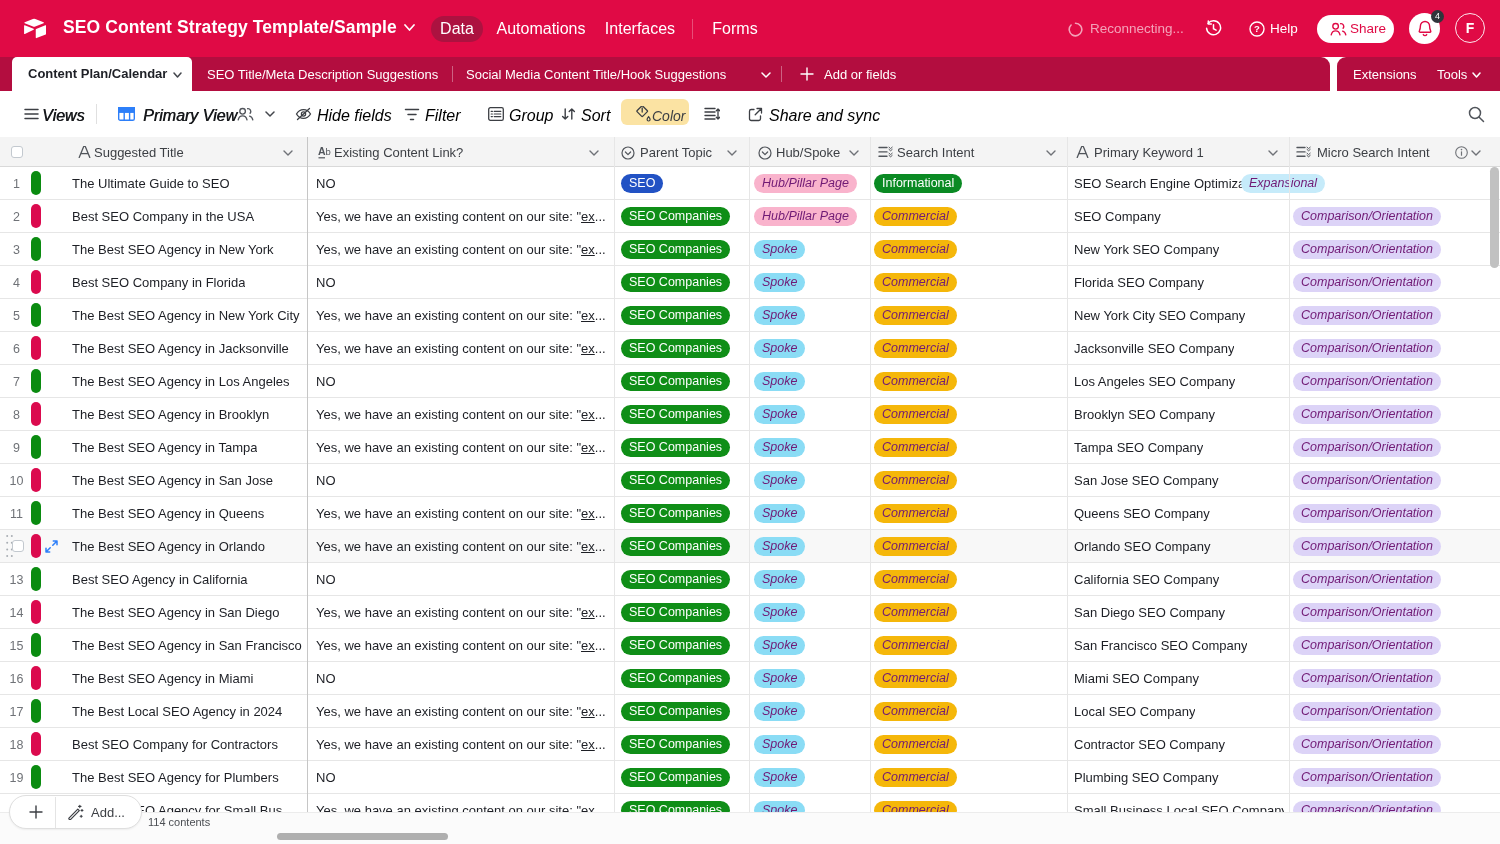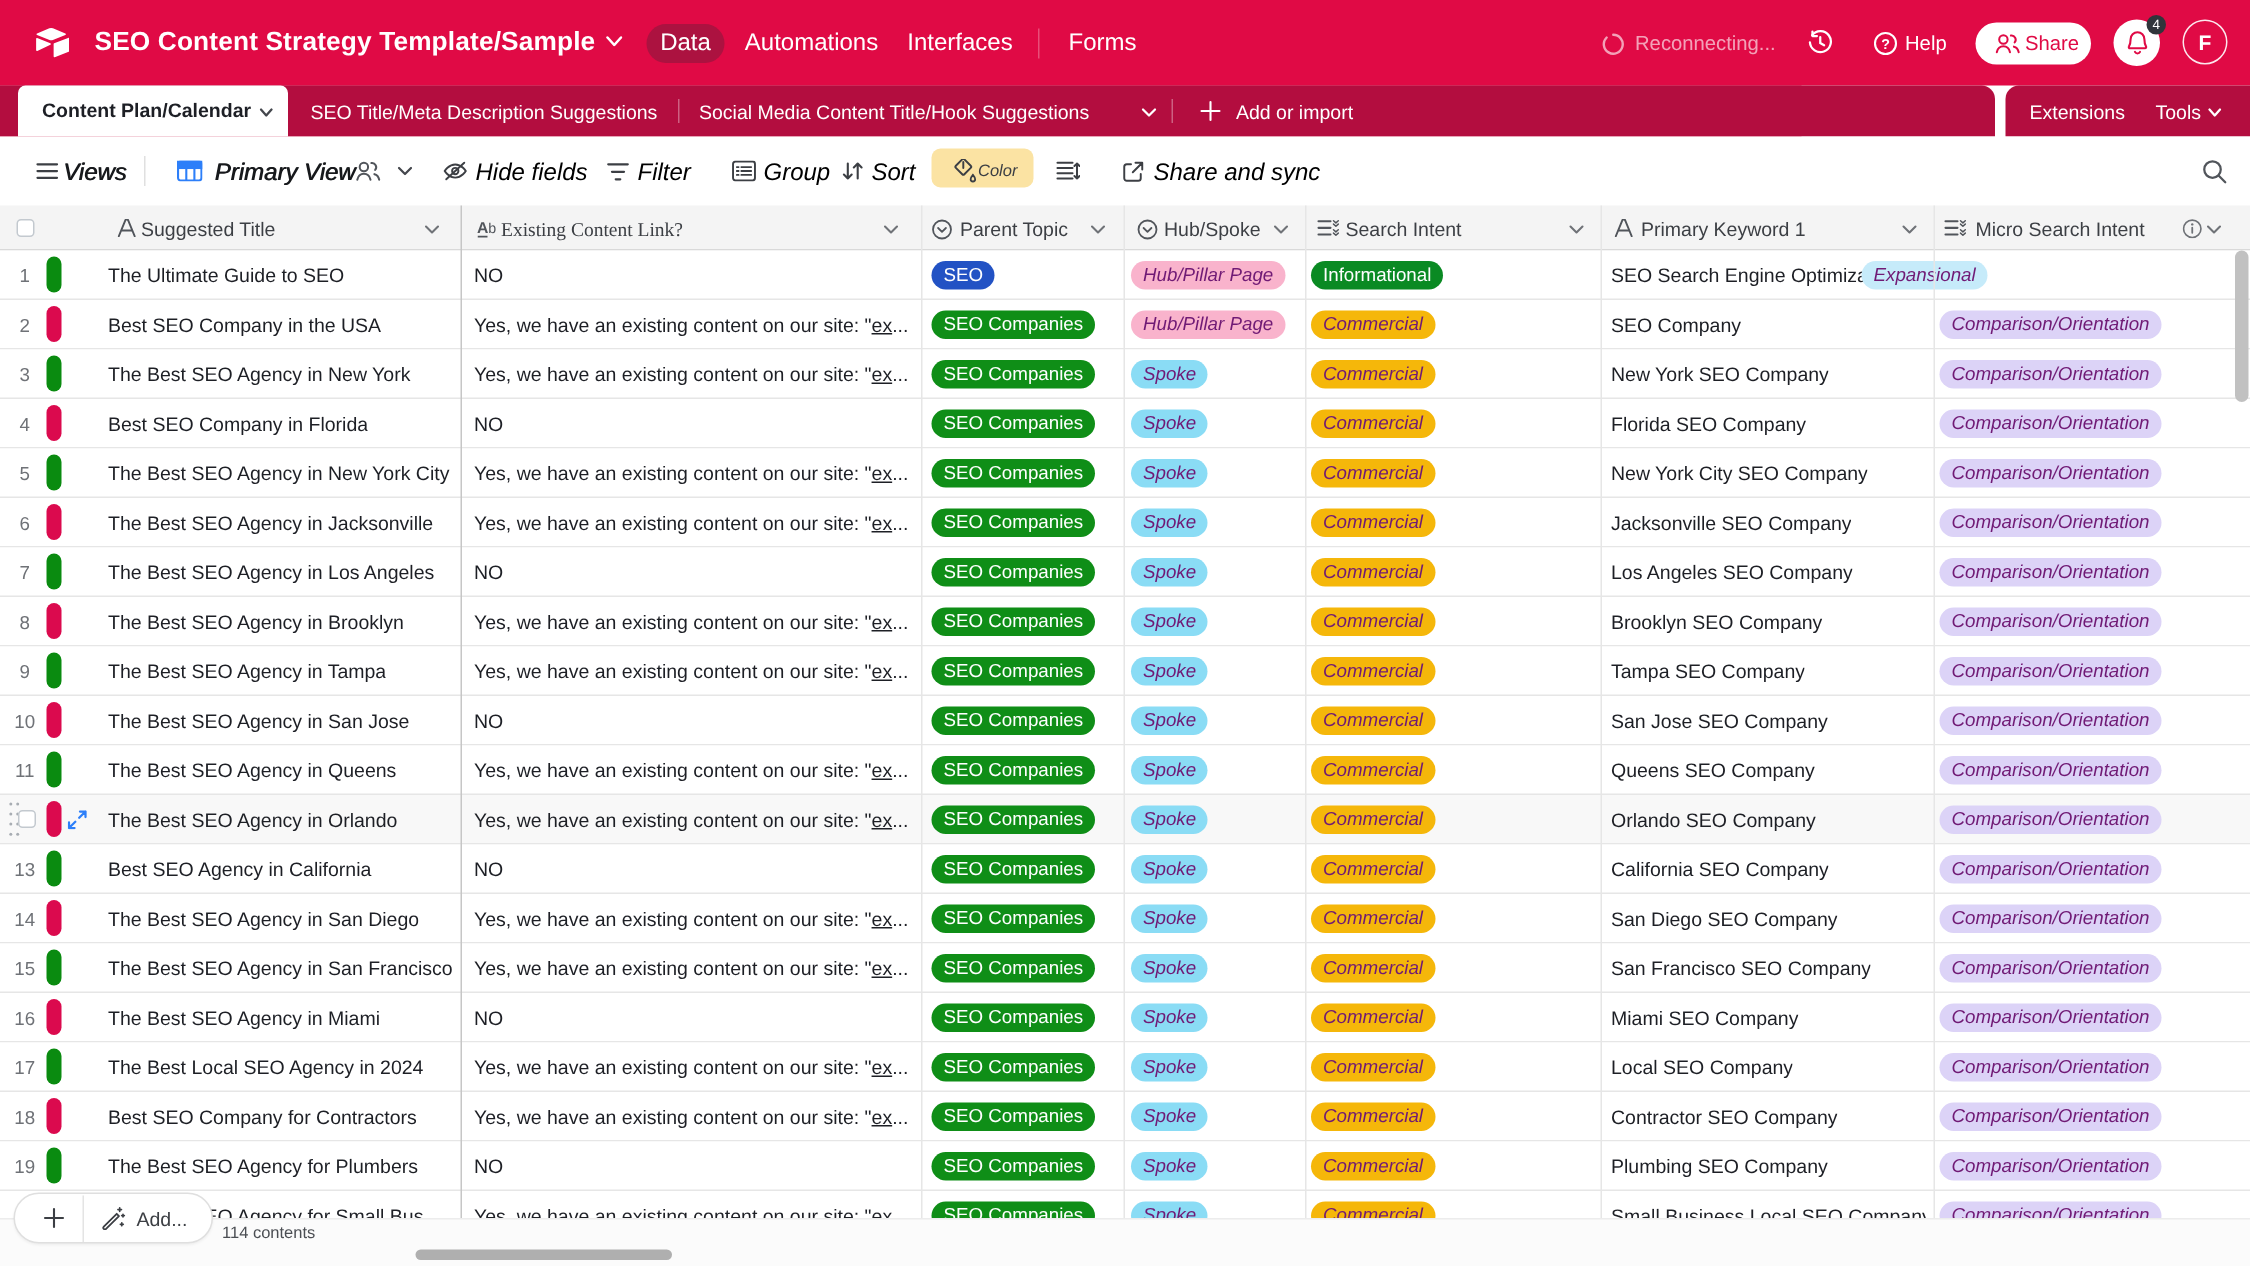--- a/index.html
+++ b/index.html
@@ -137,21 +137,21 @@
       <svg width="10" height="6" viewBox="0 0 10 6" fill="none">
         <path d="M1 1l4.0 4 4.0-4" stroke="#fff" stroke-width="1.5" stroke-linecap="round" stroke-linejoin="round"></path>
       </svg>
     </div>
 <div class="tabsep" style="left:781px;"></div>
 <div class="abs" style="left:800px;top:10px;">
       <svg width="14" height="14" viewBox="0 0 14 14" fill="none">
         <path d="M7 1v12M1 7h12" stroke="#fff" stroke-width="1.4" stroke-linecap="round"></path>
       </svg>
     </div>
-<div class="tabtxt" style="left:824px;">Add or import</div>
+<div class="tabtxt" style="left:824px;">Add or fields</div>
 <div class="tabtxt" style="left:1353px;">Extensions</div>
 <div class="tabtxt" style="left:1437px;">Tools</div>
 <div class="abs" style="left:1472px;top:15px;">
       <svg width="9" height="6" viewBox="0 0 9 6" fill="none">
         <path d="M1 1l3.5 4 3.5-4" stroke="#fff" stroke-width="1.5" stroke-linecap="round" stroke-linejoin="round"></path>
       </svg>
     </div>
 </div>
 <div class="toolbar">
 <div class="abs" style="left:24px;top:17px;">
@@ -211,21 +211,21 @@
     </div>
 <div class="tlabel" style="left:581px;">Sort</div>
 <div class="colorbtn"></div>
 <div class="abs" style="left:633px;top:15px;">
       <svg width="18" height="16" viewBox="0 0 18 16" fill="none">
         <rect x="5.2" y="1.2" width="8" height="8" rx="1" transform="rotate(45 9.2 5.2)" stroke="#3C3F44" stroke-width="1.3"></rect>
         <path d="M9.2 2v4" stroke="#3C3F44" stroke-width="1.3" stroke-linecap="round"></path>
         <path d="M15.6 10.6s1.5 1.8 1.5 2.9a1.5 1.5 0 0 1-3 0c0-1.1 1.5-2.9 1.5-2.9z" stroke="#3C3F44" stroke-width="1.2"></path>
       </svg>
     </div>
-<div class="tlabel" style="left:652px;font-size:11px;top:17px;position:absolute;white-space:nowrap;color:#3C3F44;">Color</div>
+<div class="tlabel" style="left:652px;font-size:14px;top:17px;position:absolute;white-space:nowrap;color:#3C3F44;">Color</div>
 <div class="abs" style="left:704px;top:16px;">
       <svg width="16" height="14" viewBox="0 0 16 14" fill="none">
         <path d="M1 1.5h10M1 5h10M1 8.5h10M1 12h10" stroke="#3C3F44" stroke-width="1.4" stroke-linecap="round"></path>
         <path d="M14 2v10M14 2l-1.7 1.7M14 2l1.7 1.7M14 12l-1.7-1.7M14 12l1.7-1.7" stroke="#3C3F44" stroke-width="1.3" stroke-linecap="round" stroke-linejoin="round"></path>
       </svg>
     </div>
 <div class="abs" style="left:748px;top:16px;">
       <svg width="15" height="15" viewBox="0 0 15 15" fill="none">
         <path d="M6 2.5H3.2A1.7 1.7 0 0 0 1.5 4.2v7.6a1.7 1.7 0 0 0 1.7 1.7h7.6a1.7 1.7 0 0 0 1.7-1.7V9" stroke="#3C3F44" stroke-width="1.3" stroke-linecap="round"></path>
         <path d="M9 1.5h4.5V6M13.2 1.8 7.2 7.8" stroke="#3C3F44" stroke-width="1.3" stroke-linecap="round" stroke-linejoin="round"></path>
@@ -253,21 +253,21 @@
         <path d="M1 1l4.0 4 4.0-4" stroke="#6F7277" stroke-width="1.4" stroke-linecap="round" stroke-linejoin="round"></path>
       </svg>
     </div>
 <div class="abs" style="left:318px;top:9px;">
       <svg width="14" height="13" viewBox="0 0 14 13" fill="none">
         <text x="0" y="9" font-family="Liberation Sans" font-size="10.5" fill="#51555B" font-weight="bold">A</text>
         <text x="7.5" y="9" font-family="Liberation Sans" font-size="9.5" fill="#51555B">b</text>
         <path d="M0.5 11.8h6.5" stroke="#51555B" stroke-width="1.2"></path>
       </svg>
     </div>
-    <div class="hlabel" style="left:334px;font-family:Liberation Serif, serif;">Existing Content Link?</div>
+    <div class="hlabel" style="left:334px;">Existing Content Link?</div>
     <div class="abs" style="left:589px;top:13px;">
       <svg width="10" height="6" viewBox="0 0 10 6" fill="none">
         <path d="M1 1l4.0 4 4.0-4" stroke="#6F7277" stroke-width="1.4" stroke-linecap="round" stroke-linejoin="round"></path>
       </svg>
     </div>
 <div class="abs" style="left:621px;top:9px;">
       <svg width="14" height="14" viewBox="0 0 14 14" fill="none">
         <circle cx="7" cy="7" r="6" stroke="#51555B" stroke-width="1.2"></circle>
         <path d="M4.4 6l2.6 2.6L9.6 6" stroke="#51555B" stroke-width="1.2" stroke-linecap="round" stroke-linejoin="round"></path>
       </svg>

